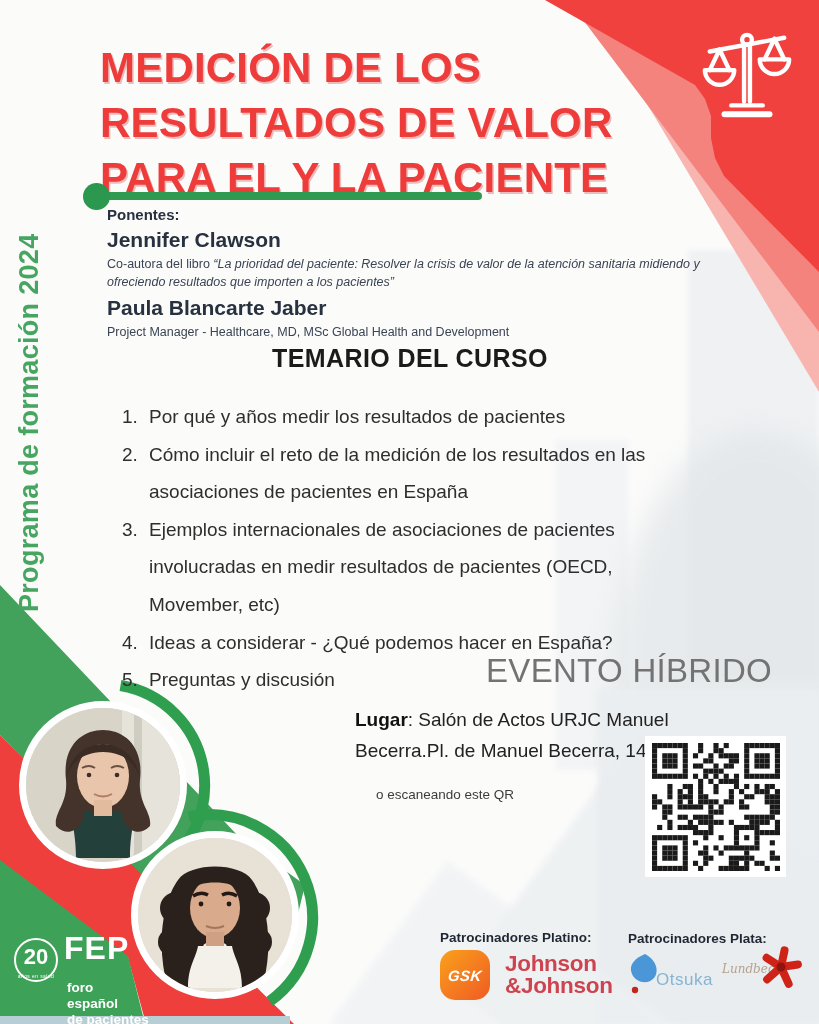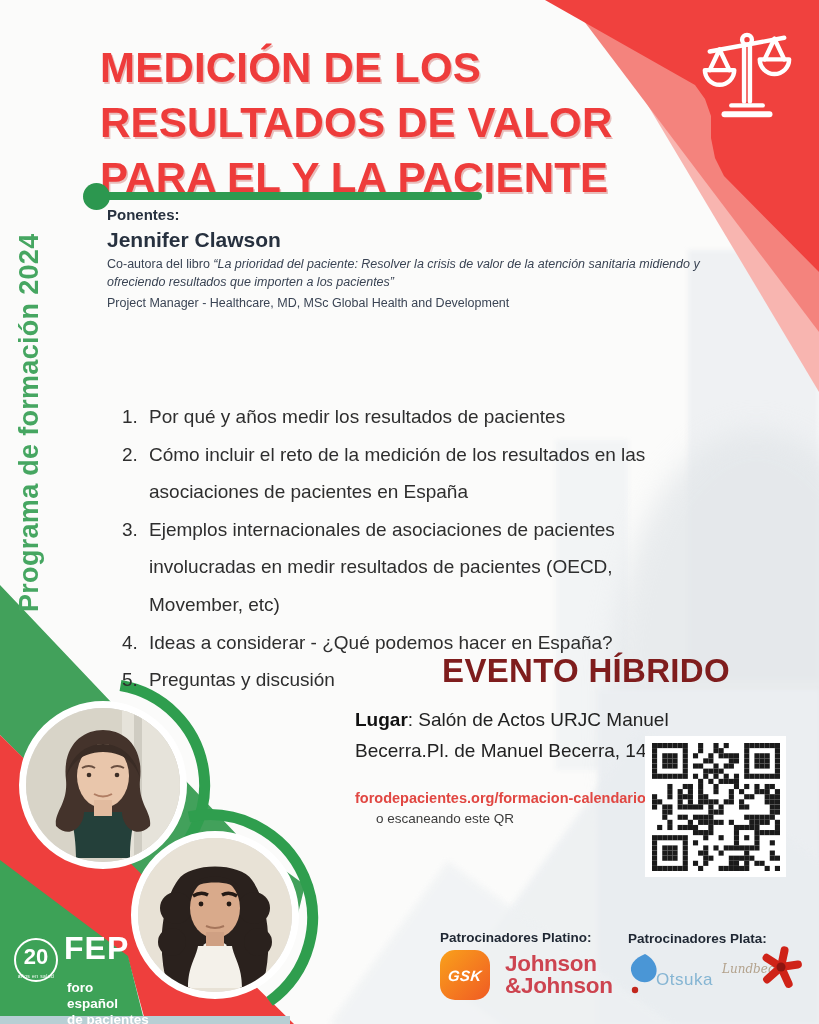--- a/index.html
+++ b/index.html
@@ -45,22 +45,22 @@
   
   .temario-h{left:120px;top:344px;width:580px;text-align:center;z-index:6;
     font-size:25px;font-weight:bold;color:#1b1b1b;letter-spacing:.4px;}
   .temario-list{left:122px;top:398px;width:578px;z-index:6;}
   .temario-list ol{margin:0;padding:0;list-style:none;counter-reset:tem;}
   .temario-list li{counter-increment:tem;position:relative;padding-left:27px;
     font-size:19px;color:#2e2e2e;line-height:1.98;}
   .temario-list li::before{content:counter(tem) ".";position:absolute;left:0;top:0;}
 
   
-  .evento{left:400px;top:652px;width:372px;text-align:center;z-index:6;
-    font-size:33px;font-weight:bold;color:#7f1d1d;letter-spacing:.3px;}
+  .evento{left:400px;top:652px;width:372px;text-align:right;z-index:6;
+    font-size:33px;font-weight:normal;color:#737373;letter-spacing:.3px;}
   .lugar{left:355px;top:704px;width:396px;z-index:6;font-size:19px;color:#222;line-height:1.65;}
   .lugar b{color:#111;}
   .inscripcion{left:355px;top:782px;width:330px;z-index:6;}
   .ins-h{font-size:27px;font-weight:bold;color:#131313;}
   .ins-url{font-size:14.5px;font-weight:bold;color:#e14742;margin-top:8px;}
   .ins-note{font-size:13.5px;color:#3c3c3c;margin-top:5px;margin-left:21px;}
 
   
   .qrbox{left:645px;top:736px;width:141px;height:141px;background:#fff;z-index:6;
     display:flex;align-items:center;justify-content:center;}
@@ -144,37 +144,38 @@
     <div>RESULTADOS DE VALOR</div>
     <div>PARA EL Y LA PACIENTE</div>
   </div>
   <div class="abs divider-bar"></div>
   <div class="abs divider-dot"></div>
 
   <div class="abs speakers">
     <div class="sp-label">Ponentes:</div>
     <div class="sp-name">Jennifer Clawson</div>
     <div class="sp-bio"><span>Co-autora del libro </span><span class="q">“La prioridad del paciente: Resolver la crisis de valor de la atención sanitaria midiendo y ofreciendo resultados que importen a los pacientes”</span></div>
+    <div class="sp-name">Paula Blancarte Jaber</div>
     <div class="sp-bio"><span>Project Manager - Healthcare, MD, MSc Global Health and Development</span><span class="q"></span></div>
   </div>
 
+  <div class="abs temario-h">TEMARIO DEL CURSO</div>
   <div class="abs temario-list">
     <ol>
       <li>Por qué y años medir los resultados de pacientes</li>
       <li>Cómo incluir el reto de la medición de los resultados en las asociaciones de pacientes en España</li>
       <li>Ejemplos internacionales de asociaciones de pacientes involucradas en medir resultados de pacientes (OECD, Movember, etc)</li>
       <li>Ideas a considerar - ¿Qué podemos hacer en España?</li>
       <li>Preguntas y discusión</li>
     </ol>
   </div>
 
   <div class="abs evento">EVENTO HÍBRIDO</div>
   <div class="abs lugar"><b>Lugar</b><span>: Salón de Actos URJC Manuel Becerra.Pl. de Manuel Becerra, 14 | Madrid</span></div>
   <div class="abs inscripcion">
-    <div class="ins-url">forodepacientes.org/formacion-calendario</div>
     <div class="ins-note">o escaneando este QR</div>
   </div>
 
   <div class="abs qrbox">
     <svg id="qr" width="128" height="128" viewBox="0 0 125 125">
         <rect width="125" height="125" fill="#fff"></rect>
         <rect x="0" y="0" width="5" height="5" fill="#1a1a1a"></rect>
         <rect x="5" y="0" width="5" height="5" fill="#1a1a1a"></rect>
         <rect x="10" y="0" width="5" height="5" fill="#1a1a1a"></rect>
         <rect x="15" y="0" width="5" height="5" fill="#1a1a1a"></rect>

